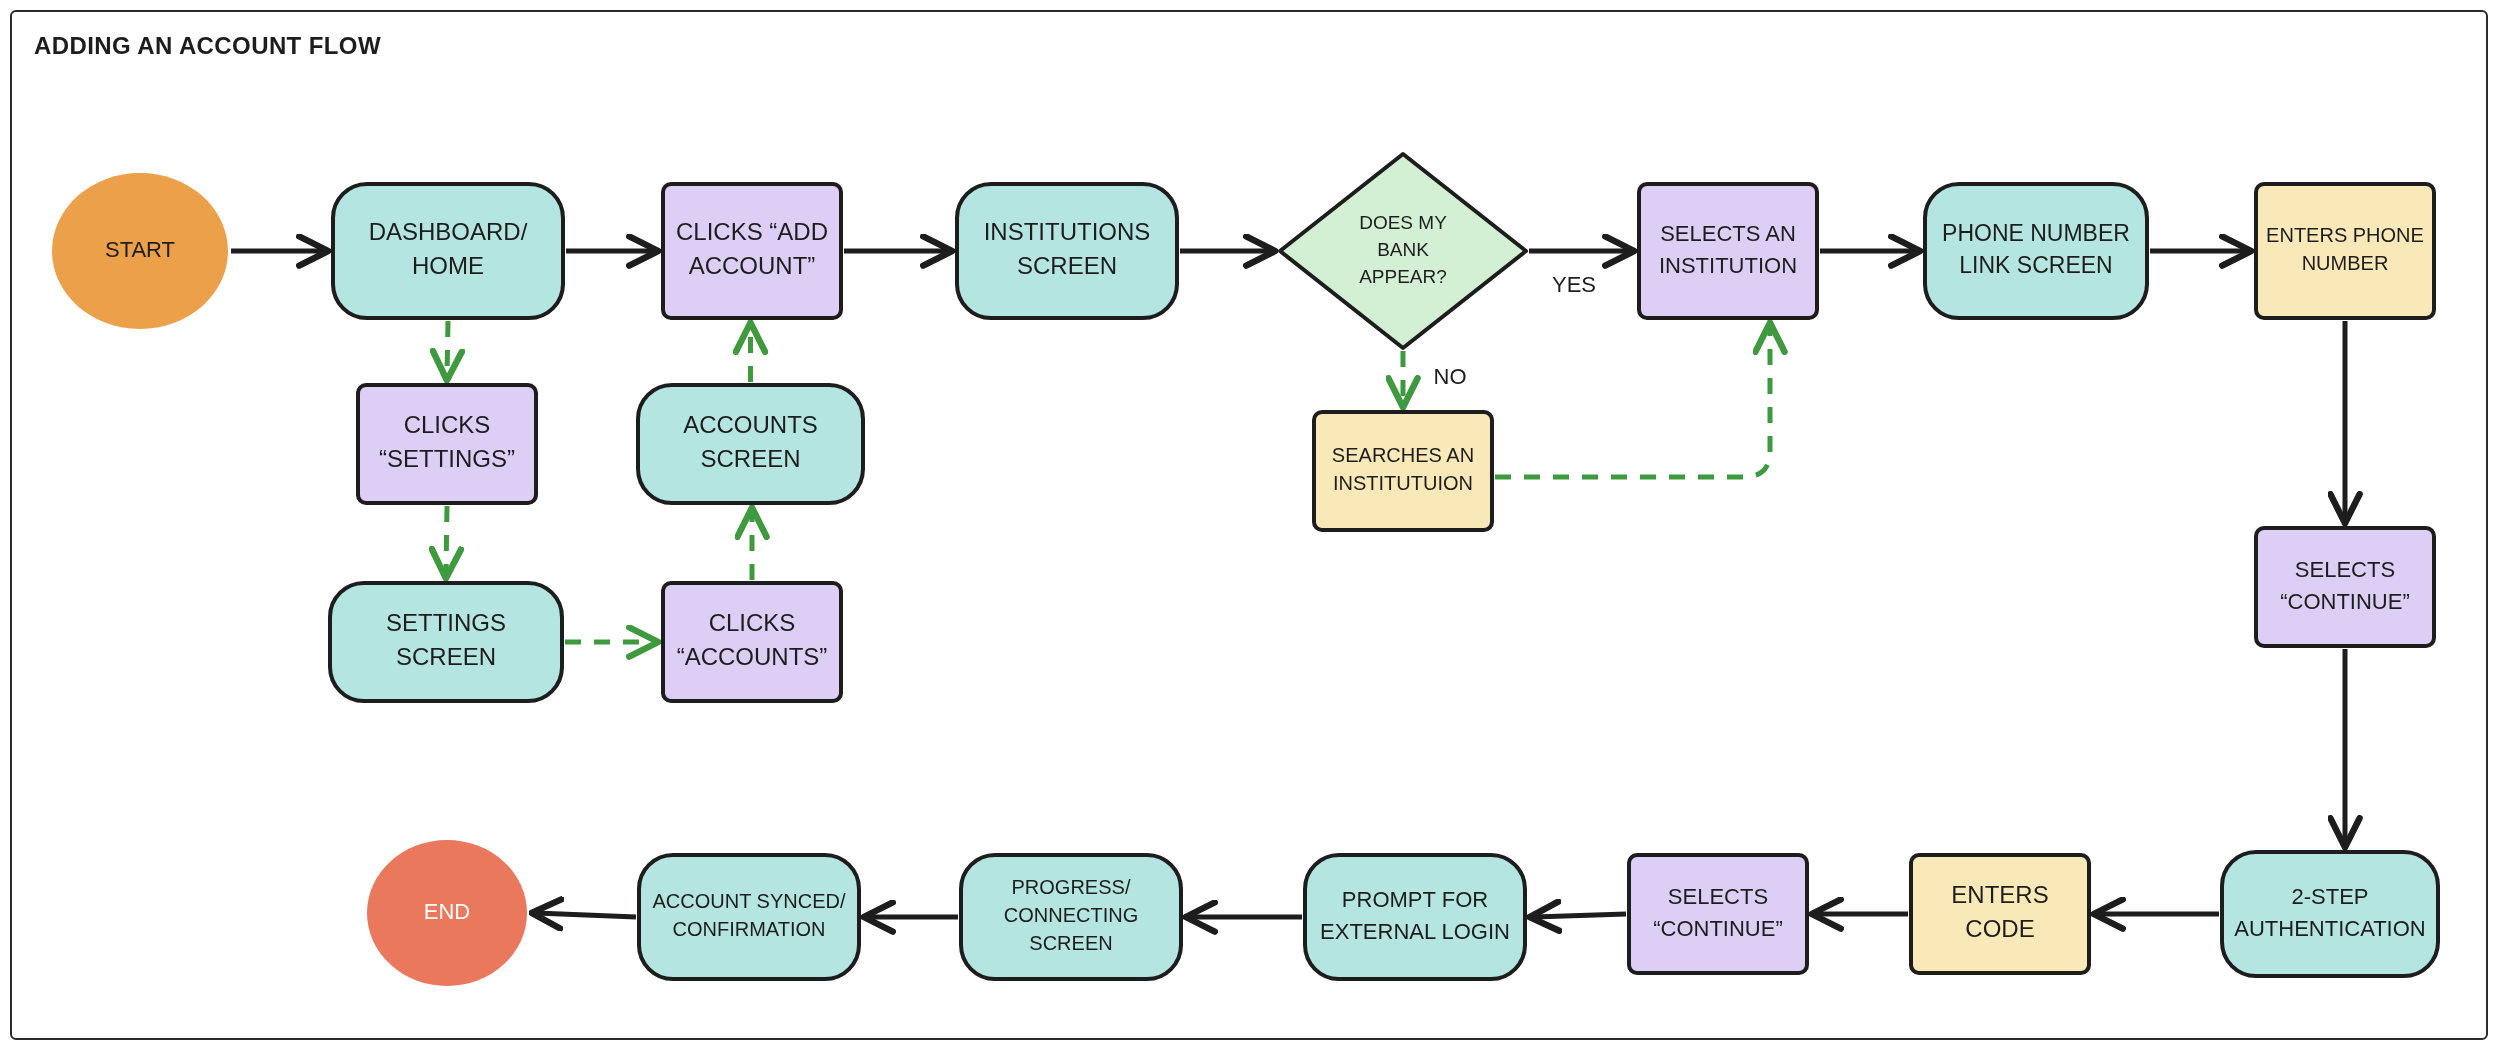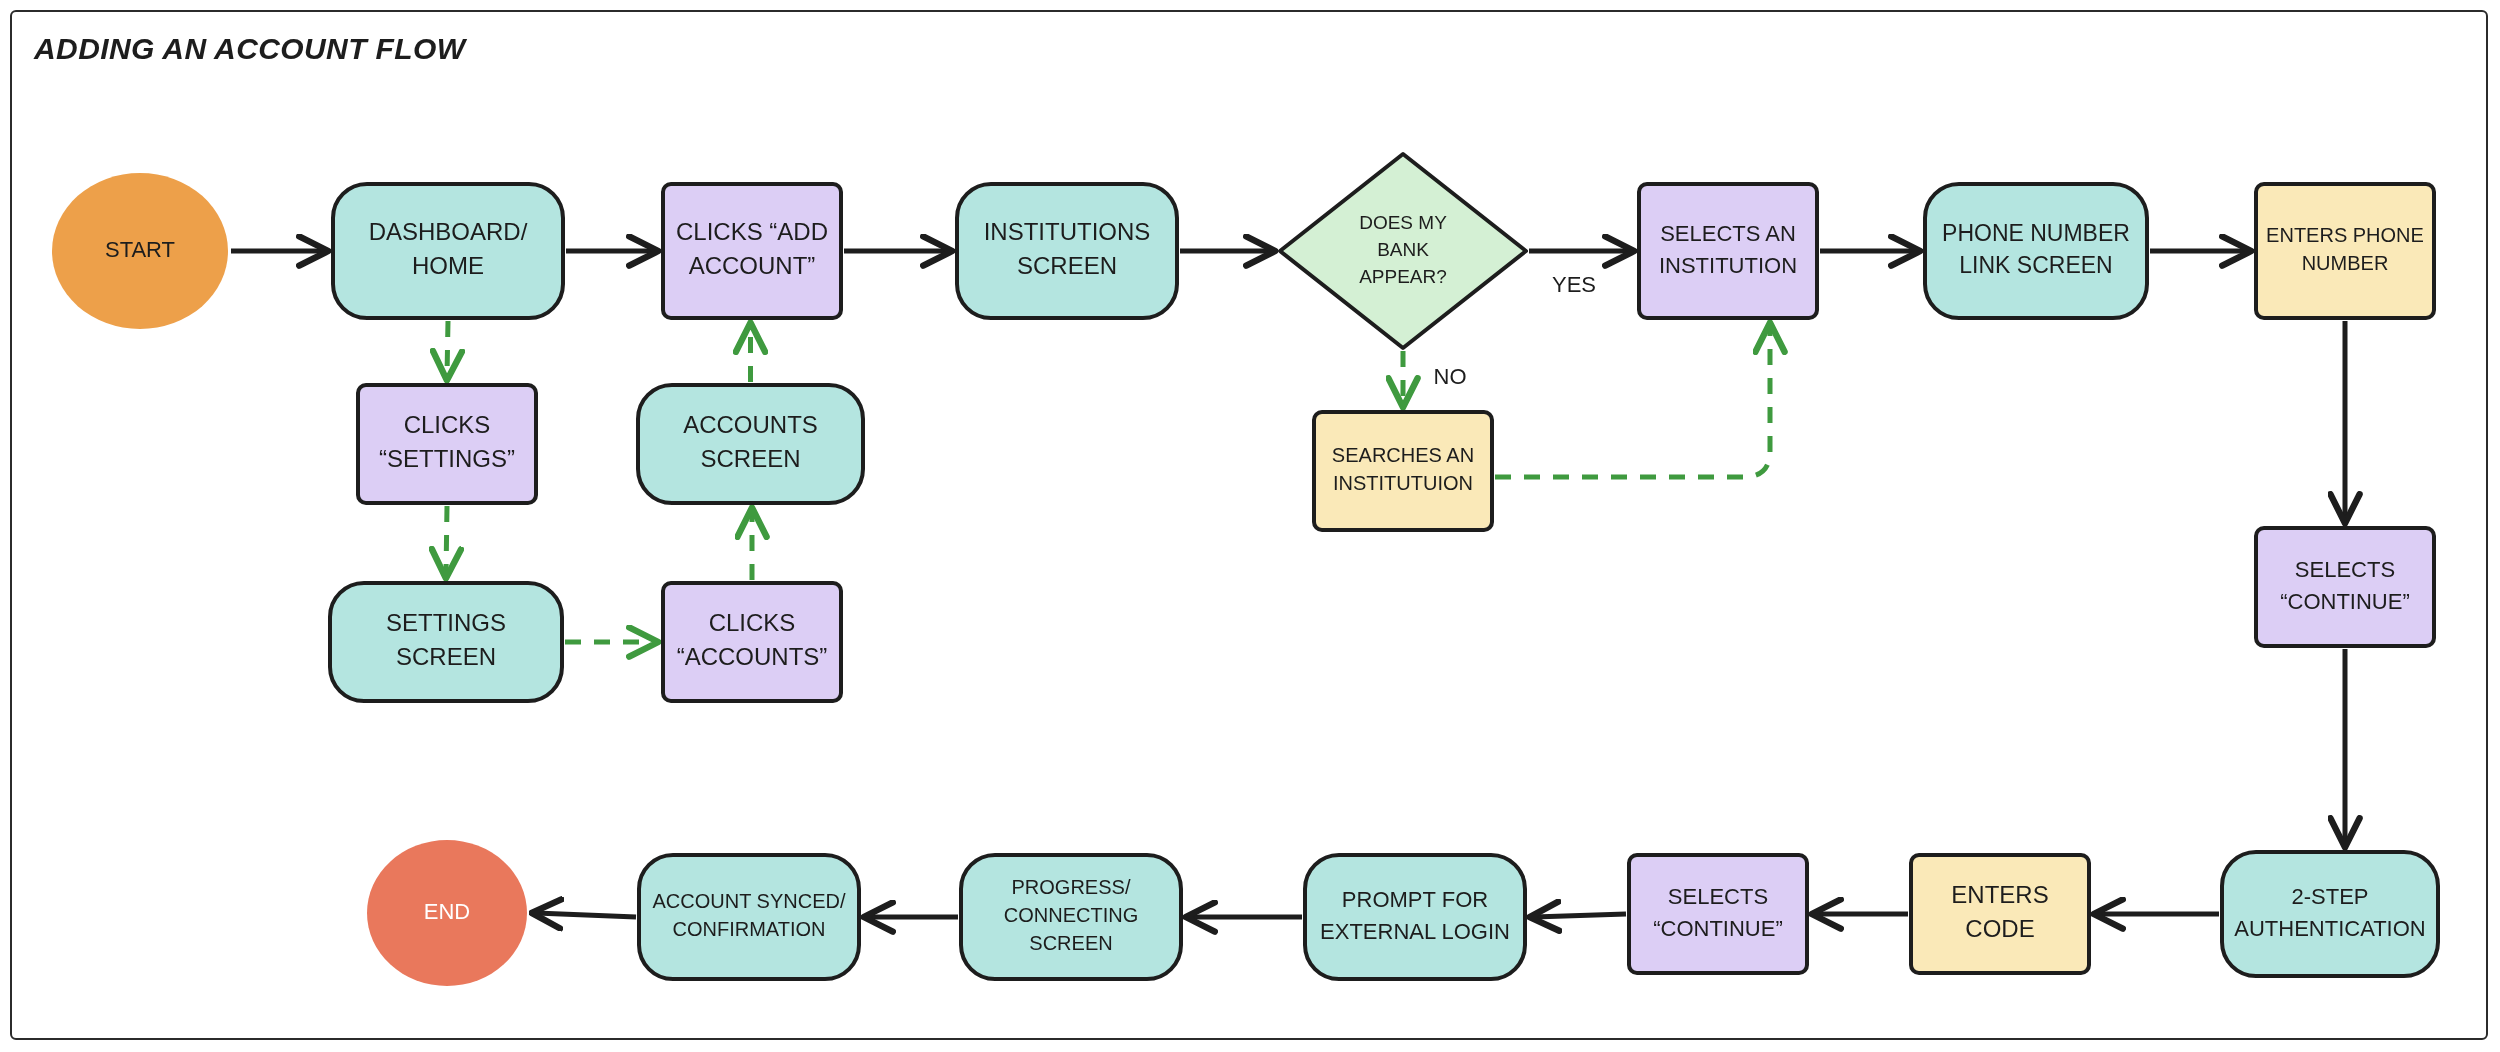--- a/index.html
+++ b/index.html
@@ -25,26 +25,25 @@
     height: 1030px;
     border: 2px solid #2b2b2b;
     border-radius: 6px;
     box-sizing: border-box;
     background: #ffffff;
   }
   #page-title {
     position: absolute;
     left: 34px;
     top: 32px;
-    font-size: 30px;
+    font-size: 24px;
     font-weight: 700;
     letter-spacing: 0.4px;
     color: #1d1d1d;
     white-space: nowrap;
-    font-style: italic;
   }
   svg#flow {
     position: absolute;
     left: 0;
     top: 0;
     width: 2500px;
     height: 1052px;
   }
   .nshape {
     stroke: #1d1d1d;

